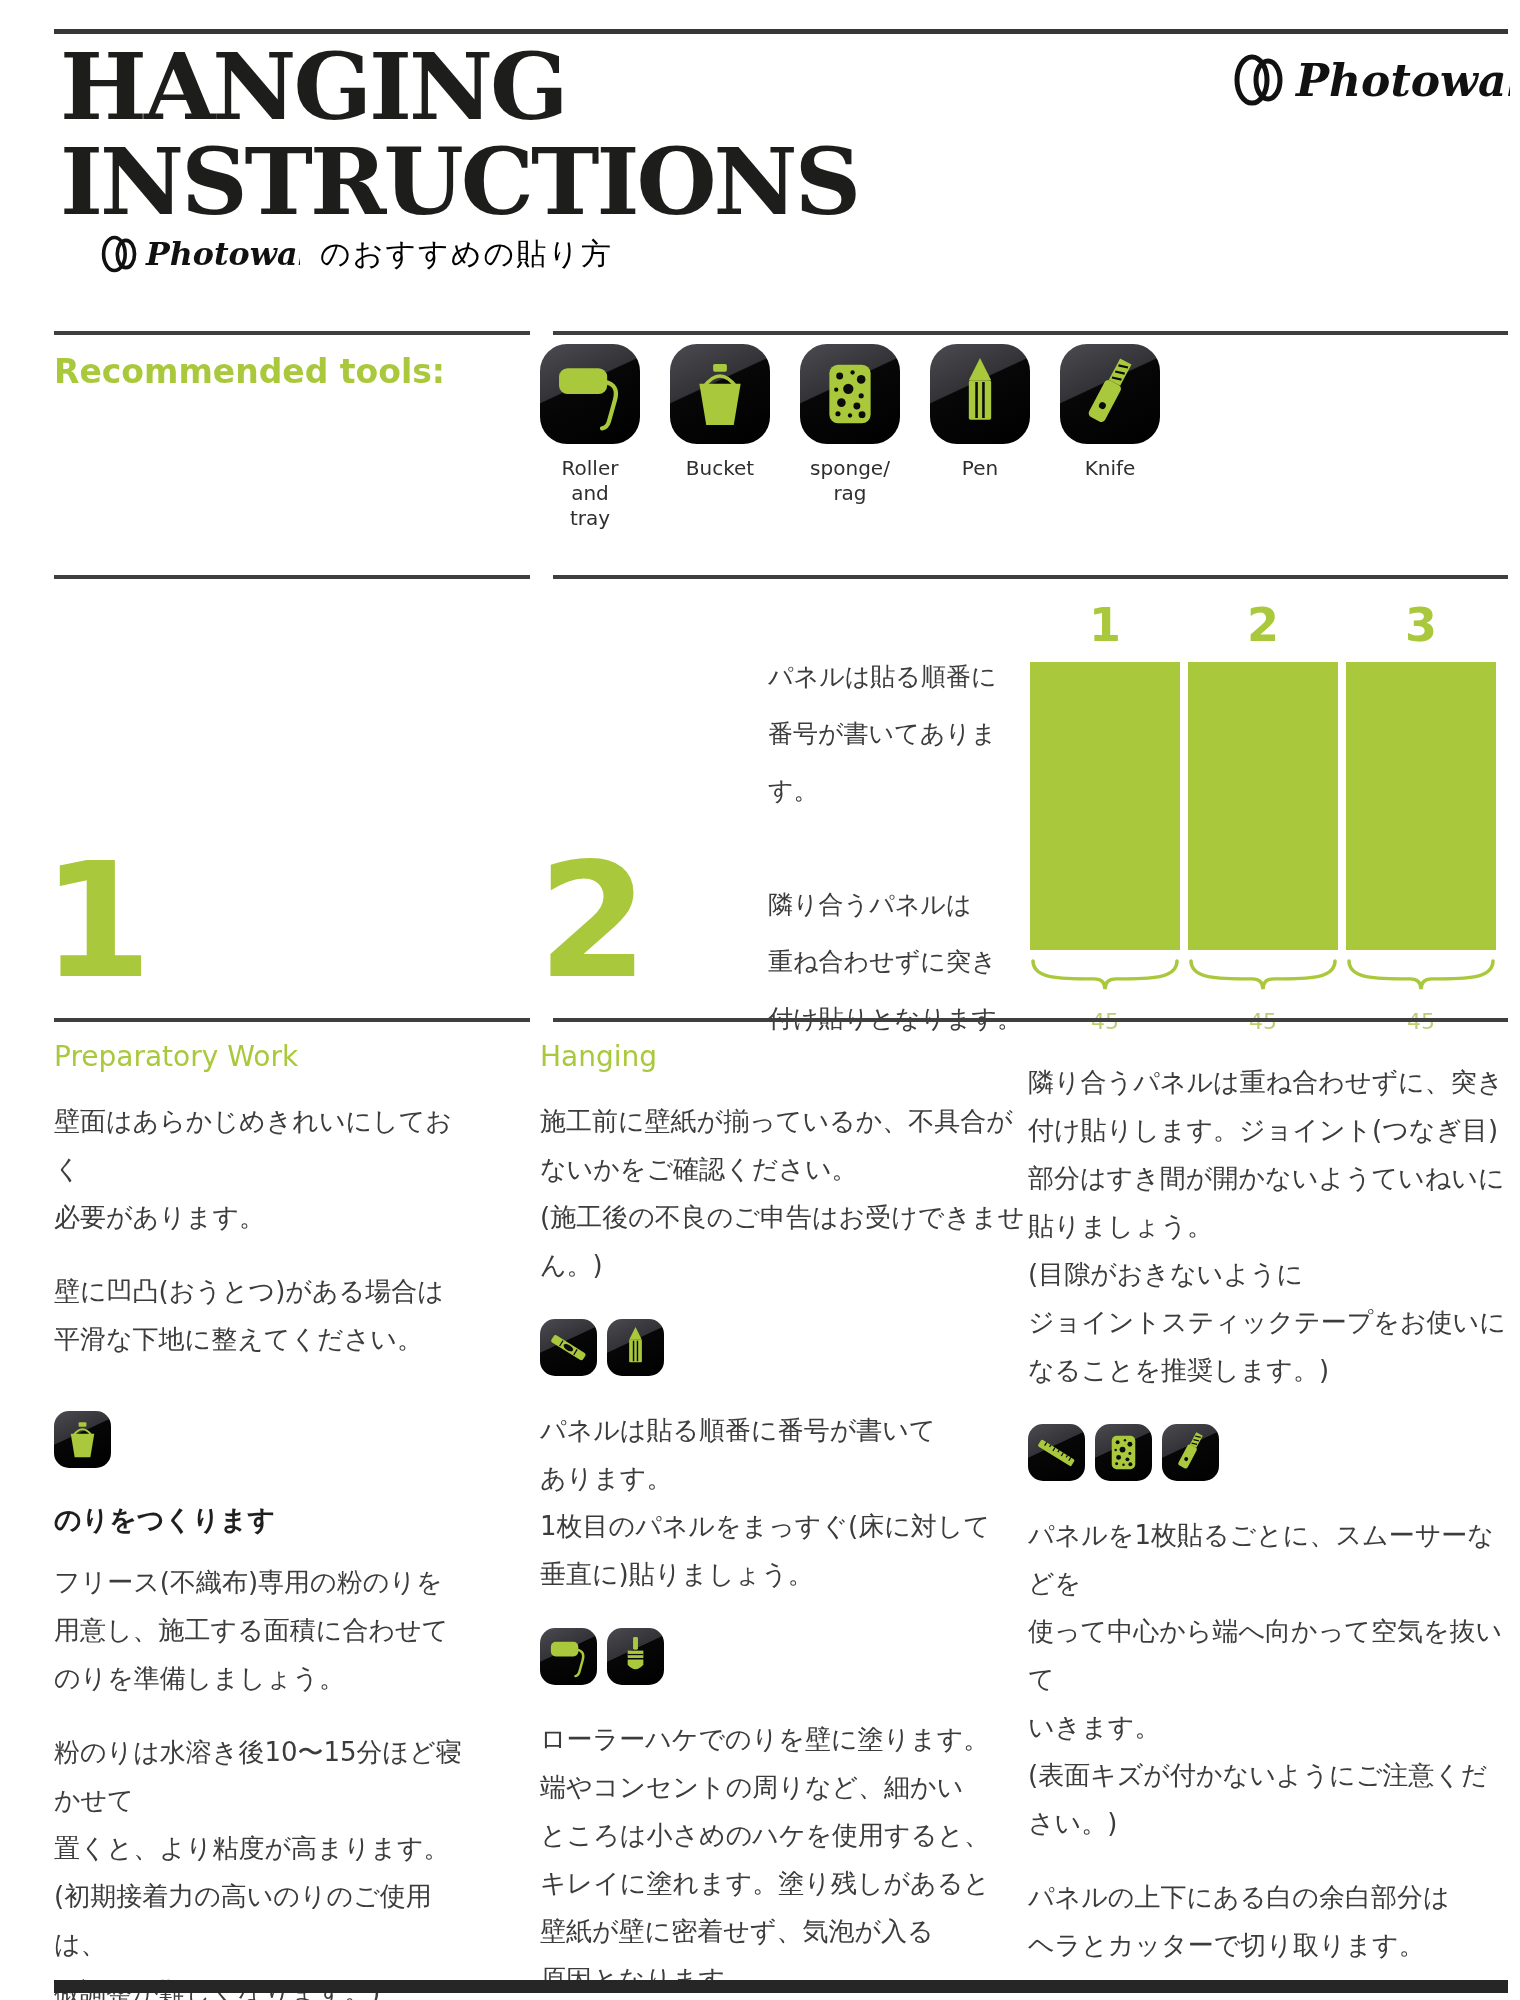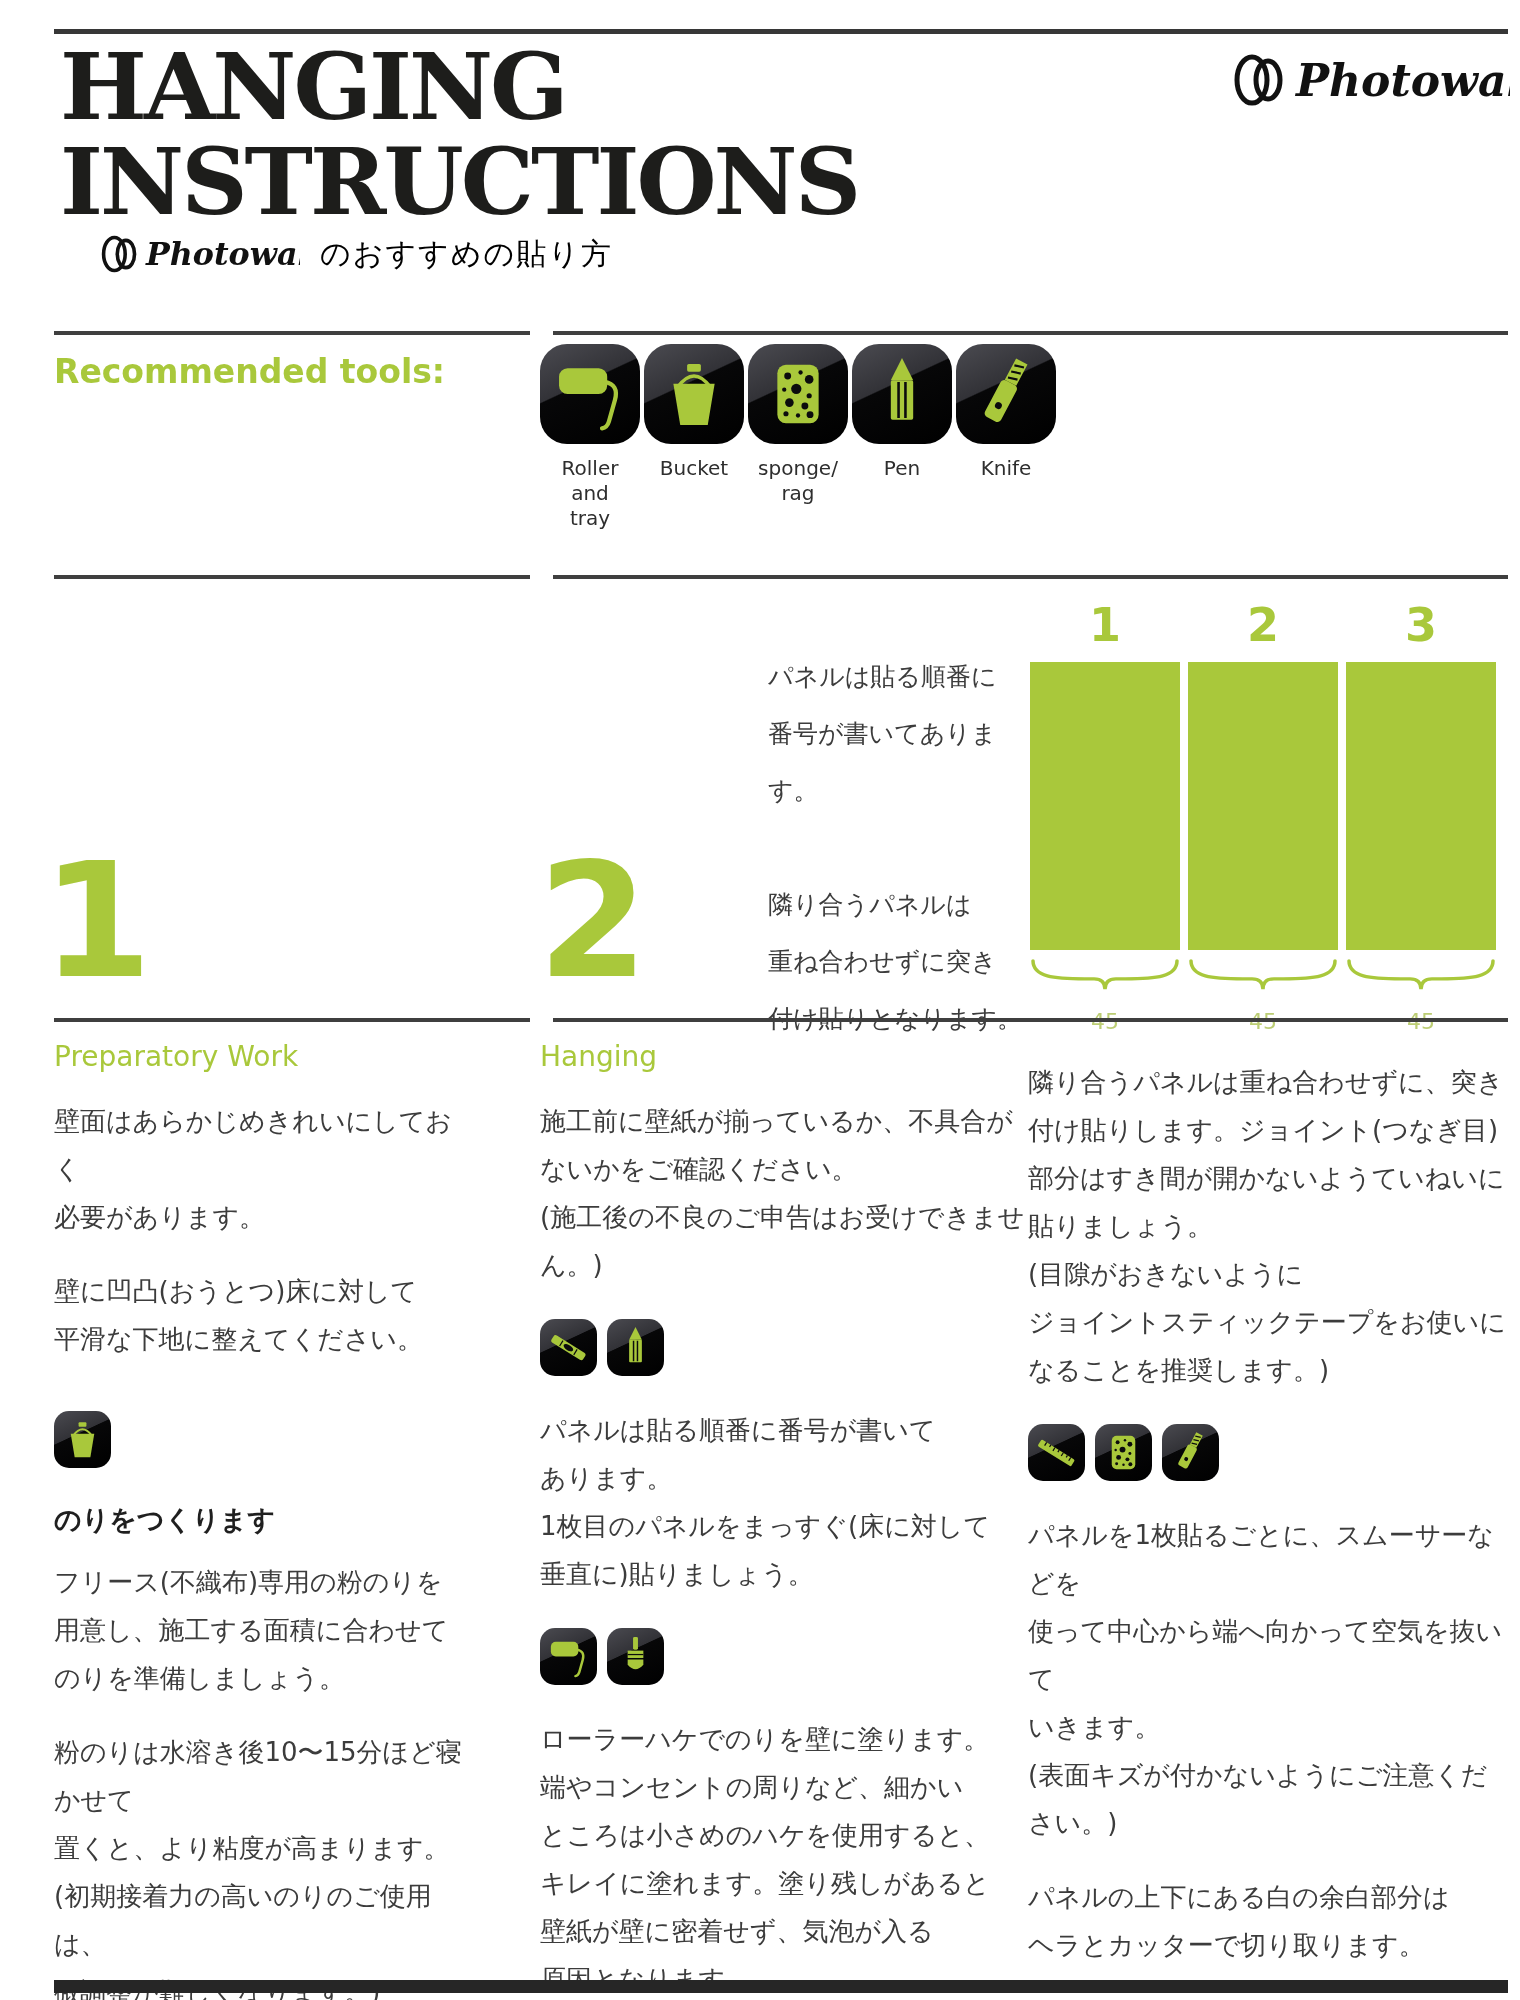--- a/index.html
+++ b/index.html
@@ -21,21 +21,21 @@
   .logo-main{position:absolute;left:1232px;top:50px}
   .logo-sub{position:absolute;left:100px;top:232px;display:flex;align-items:center;gap:20px}
   .logo-text{font-family:"DejaVu Serif","Liberation Serif",serif;font-style:italic;font-weight:700;fill:#111}
   .sub-jp{font-size:30px;color:#000000;letter-spacing:2px}
 
   .rule-l{left:54px;width:476px}
   .rule-r{left:553px;width:955px}
   .r1{top:331px}.r2{top:575px}.r3{top:1018px}
 
   .tools-heading{position:absolute;left:54px;top:352px;font-size:33px;font-weight:700;color:var(--green)}
-  .tools-row{position:absolute;left:540px;top:344px;display:flex;gap:4px}
+  .tools-row{position:absolute;left:540px;top:344px;display:flex;gap:30px}
   .tool{width:100px;display:flex;flex-direction:column;align-items:center}
   .tile{width:100px;height:100px;border-radius:27px;
         background:linear-gradient(155deg,#4b4b51 0%,#323237 40%,#070708 41%,#000 100%);
         display:flex;align-items:center;justify-content:center}
   .tile svg{width:86%;height:86%}
   .tile.sm{width:57px;height:57px;border-radius:15px}
   .tool-label{margin-top:12px;font-size:20px;line-height:25px;color:#2e2e2e;text-align:center;white-space:pre-line}
 
   .bignum{position:absolute;font-size:158px;font-weight:800;color:var(--green);line-height:1}
   .bignum.n1{left:42px;top:842px}
@@ -252,21 +252,21 @@
     </div>
   </div>
 
   <div class="rule rule-l r3"></div>
   <div class="rule rule-r r3"></div>
 
   <div class="col col-1">
     <div class="col-heading">Preparatory Work</div>
     <div class="jp">壁面はあらかじめきれいにしておく
 必要があります。</div>
-    <div class="jp" style="margin-bottom:0">壁に凹凸(おうとつ)床に対して
+    <div class="jp" style="margin-bottom:0">壁に凹凸(おうとつ)がある場合は
 平滑な下地に整えてください。</div>
     <div class="tile sm solo-tile">
         <svg>
           <use href="#i-bucket"></use>
         </svg>
       </div>
     <div class="jp-subheading">のりをつくります</div>
     <div class="jp">フリース(不織布)専用の粉のりを
 用意し、施工する面積に合わせて
 のりを準備しましょう。</div>

